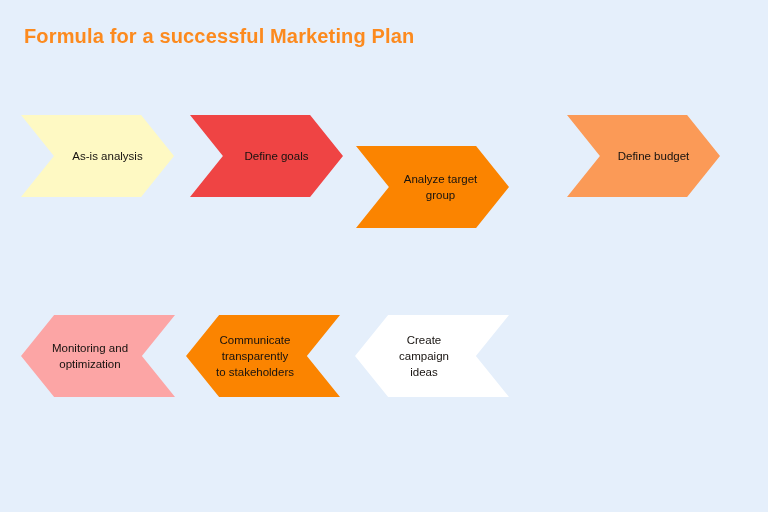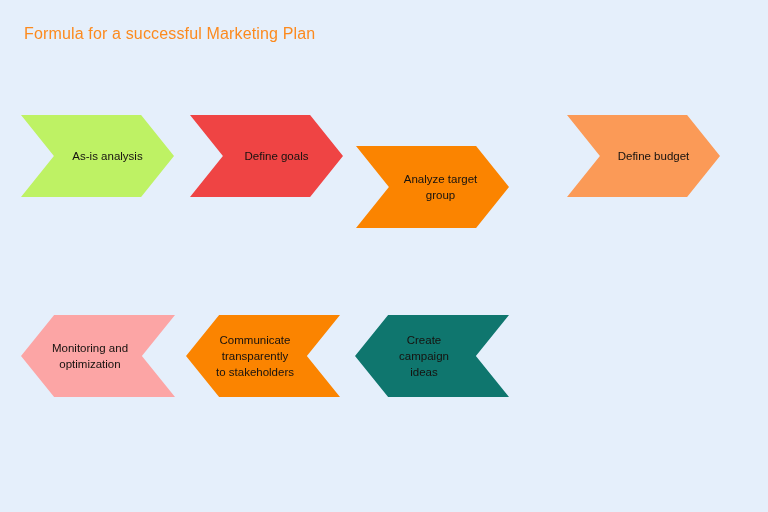--- a/index.html
+++ b/index.html
@@ -12,22 +12,22 @@
     background: #e5effb;
     font-family: "Liberation Sans", sans-serif;
     overflow: hidden;
     position: relative;
   }
 
   #page-title {
     position: absolute;
     left: 24px;
     top: 25px;
-    font-size: 16px;
-    font-weight: normal;
+    font-size: 20px;
+    font-weight: bold;
     color: #fc8a1e;
     letter-spacing: 0.15px;
     white-space: nowrap;
   }
 
   .flow-row {
     position: absolute;
     left: 0;
     width: 768px;
     height: 82px;
@@ -83,21 +83,21 @@
 
   
   #flow-row-2 .chevron .chevron-label { transform: translateX(-8px); }
 </style>
 </head>
 <body style="background: rgb(229, 239, 251);">
 
 <div id="page-title" style="color: rgb(252, 138, 30);">Formula for a successful Marketing Plan</div>
 
 <div class="flow-row" id="flow-row-1">
-  <div class="chevron dir-right" style="background: #bef264;">
+  <div class="chevron dir-right" style="background: #fef9c3;">
     <span class="chevron-label" style="color: rgb(22, 18, 15);">As-is analysis</span>
   </div>
   <div class="chevron dir-right" style="background: #ef4444;">
     <span class="chevron-label" style="color: rgb(22, 18, 15);">Define goals</span>
   </div>
   <div class="chevron dir-right" style="background: rgb(251, 132, 0); margin-top: 31px;">
     <span class="chevron-label" style="color: rgb(22, 18, 15);">Analyze target
 group</span>
   </div>
   <div class="chevron dir-right" style="background: rgb(251, 154, 87);">
@@ -108,18 +108,18 @@
 <div class="flow-row" id="flow-row-2">
   <div class="chevron dir-left" style="background: #fca5a5;">
     <span class="chevron-label" style="color: rgb(22, 18, 15);">Monitoring and
 optimization</span>
   </div>
   <div class="chevron dir-left" style="background: rgb(251, 132, 0);">
     <span class="chevron-label" style="color: rgb(22, 18, 15);">Communicate
 transparently
 to stakeholders</span>
   </div>
-  <div class="chevron dir-left" style="background: #0f766e;">
+  <div class="chevron dir-left" style="background: #ffffff;">
     <span class="chevron-label" style="color: rgb(22, 18, 15);">Create
 campaign
 ideas</span>
   </div>
 </div>
 
 </body></html>

